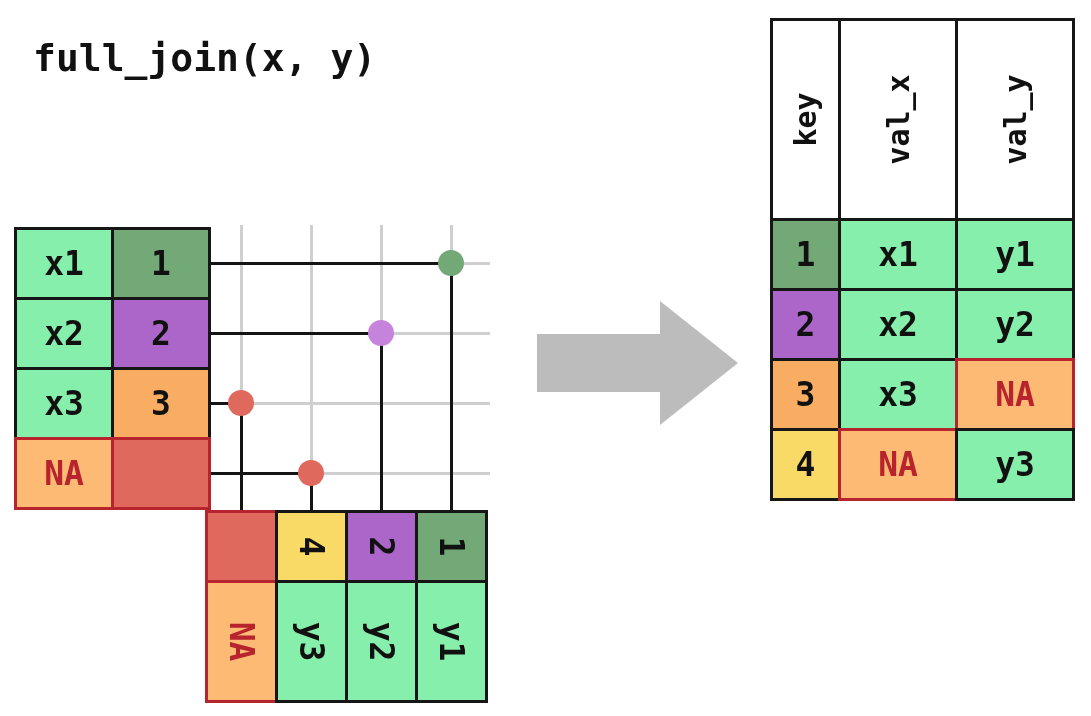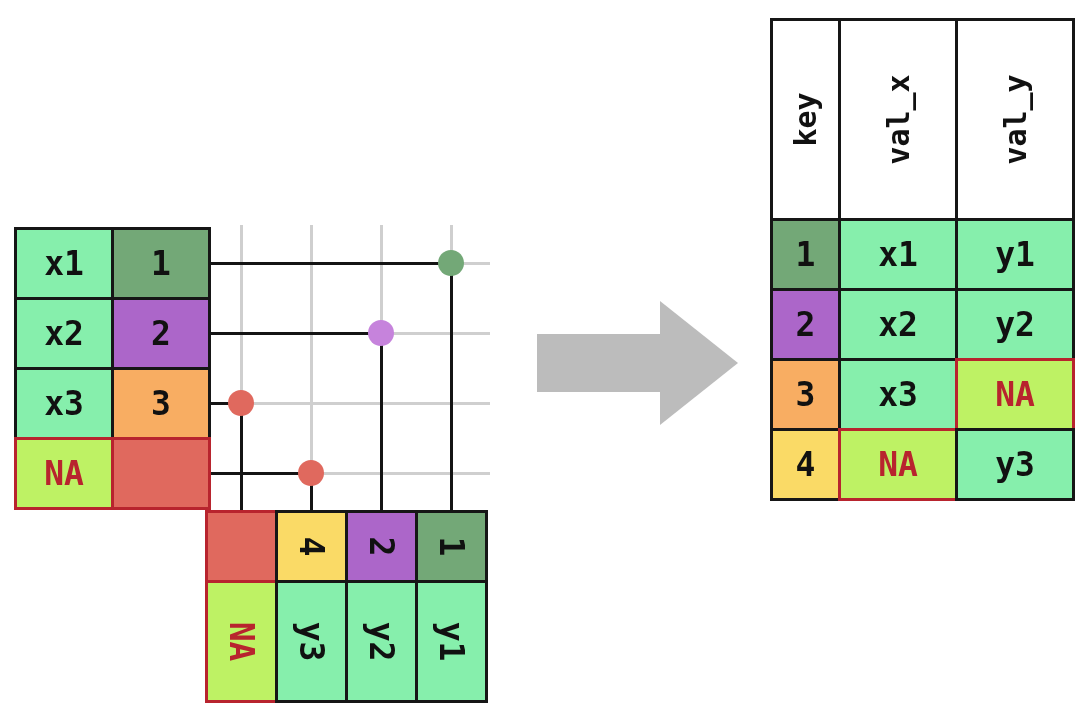--- a/index.html
+++ b/index.html
@@ -13,41 +13,42 @@
     white-space:pre;
   }
   
   .cell {
     position:absolute; box-sizing:border-box;
     border:3px solid #161616; background:#86efac;
     display:flex; align-items:center; justify-content:center;
     font:600 33px "DejaVu Sans Mono", monospace; color:#111;
   }
   .cell.hdr { background:#ffffff; font-weight:600; font-size:30px; }
-  .cell.na  { border-color:#b8242e; color:#b8242e; background:#bef264; font-weight:700; }
+  .cell.na  { border-color:#b8242e; color:#b8242e; background:#fdba74; font-weight:700; }
   .rot90  > span { transform:rotate(90deg);  white-space:nowrap; display:block; }
   .rotm90 > span { transform:rotate(-90deg); white-space:nowrap; display:block; }
   
   .line { position:absolute; }
   .hl { height:3px; }
   .vl { width:3px; }
   .gray  { background:#cfcfcf; }
   .black { background:#141414; }
   .dot { position:absolute; width:26px; height:26px; border-radius:50%; }
   
   .arrow-shaft { position:absolute; left:537px; top:334px; width:125px; height:58px; background:#bcbcbc; }
   .arrow-head  { position:absolute; left:660px; top:301px; width:0; height:0;
                  border-top:62px solid transparent; border-bottom:62px solid transparent;
                  border-left:78px solid #bcbcbc; }
 </style>
 </head>
 <body>
 
 <div class="stage">
 
+  <div class="title">full_join(x, y)</div>
 
   <div class="line hl gray" style="left:211px; top:262px; width:279px"></div>
   <div class="line hl gray" style="left:211px; top:332px; width:279px"></div>
   <div class="line hl gray" style="left:211px; top:402px; width:279px"></div>
   <div class="line hl gray" style="left:211px; top:472px; width:279px"></div>
   <div class="line vl gray" style="left:240px; top:225px; height:285px"></div>
   <div class="line vl gray" style="left:310px; top:225px; height:285px"></div>
   <div class="line vl gray" style="left:380px; top:225px; height:285px"></div>
   <div class="line vl gray" style="left:450px; top:225px; height:285px"></div>
 

